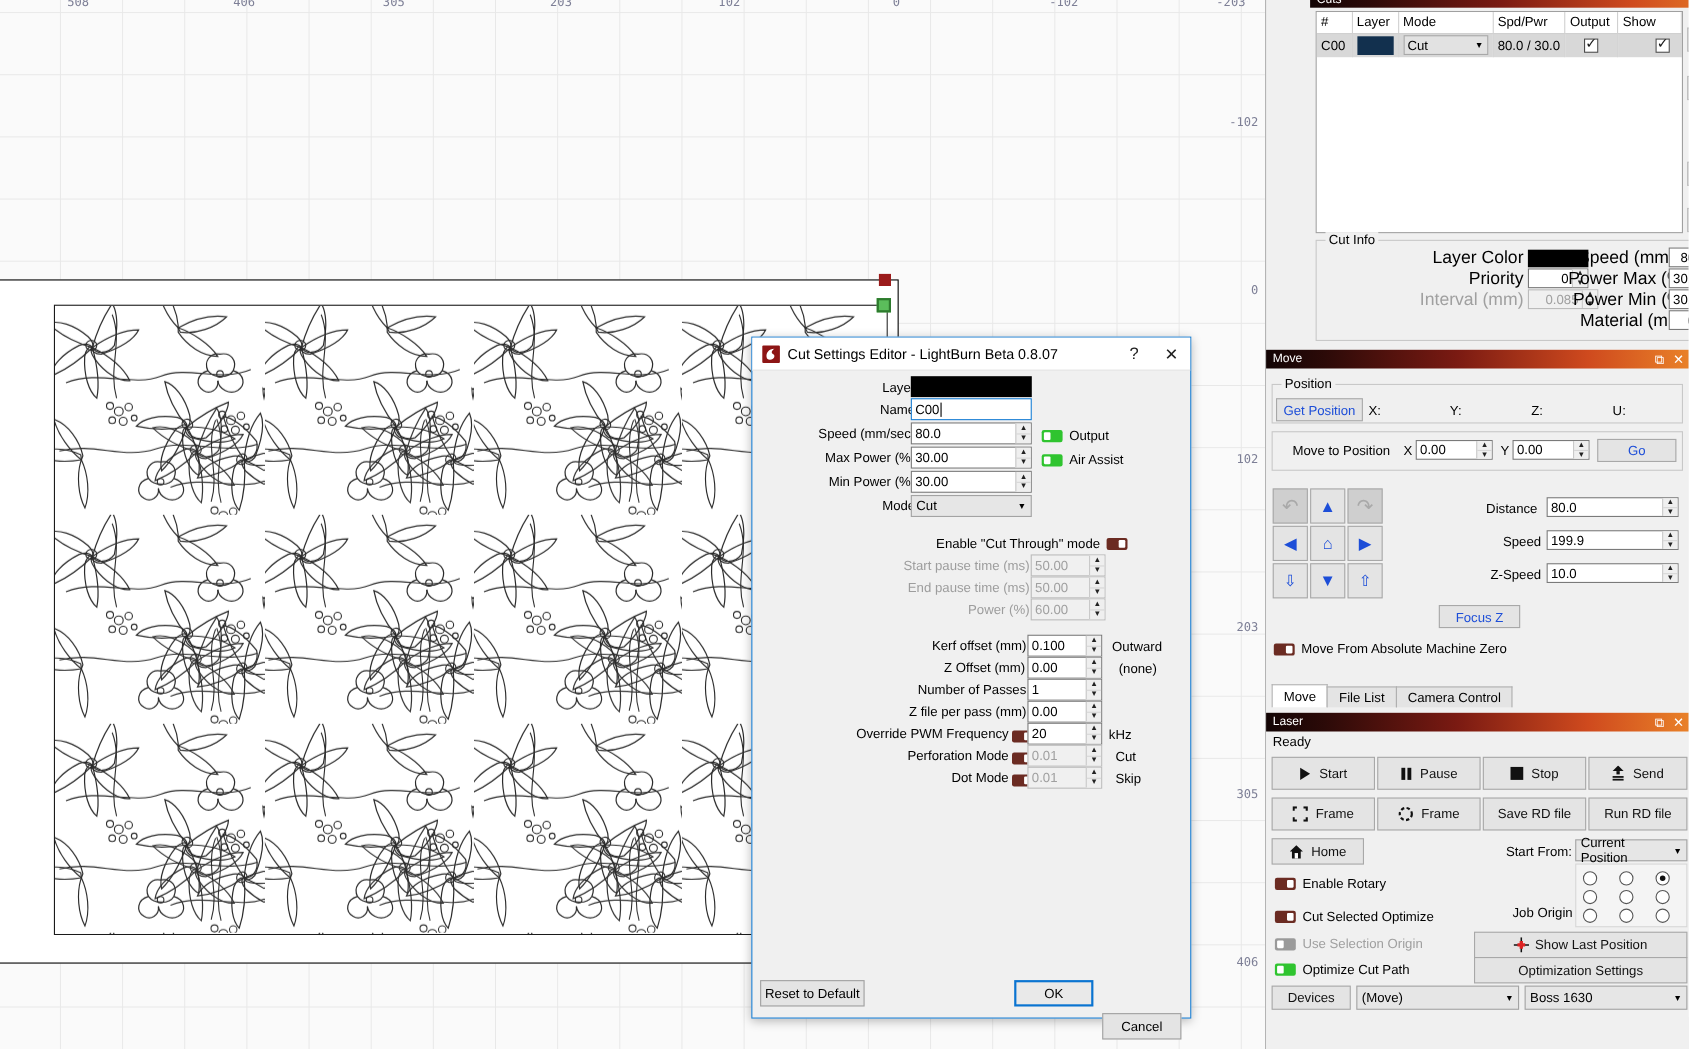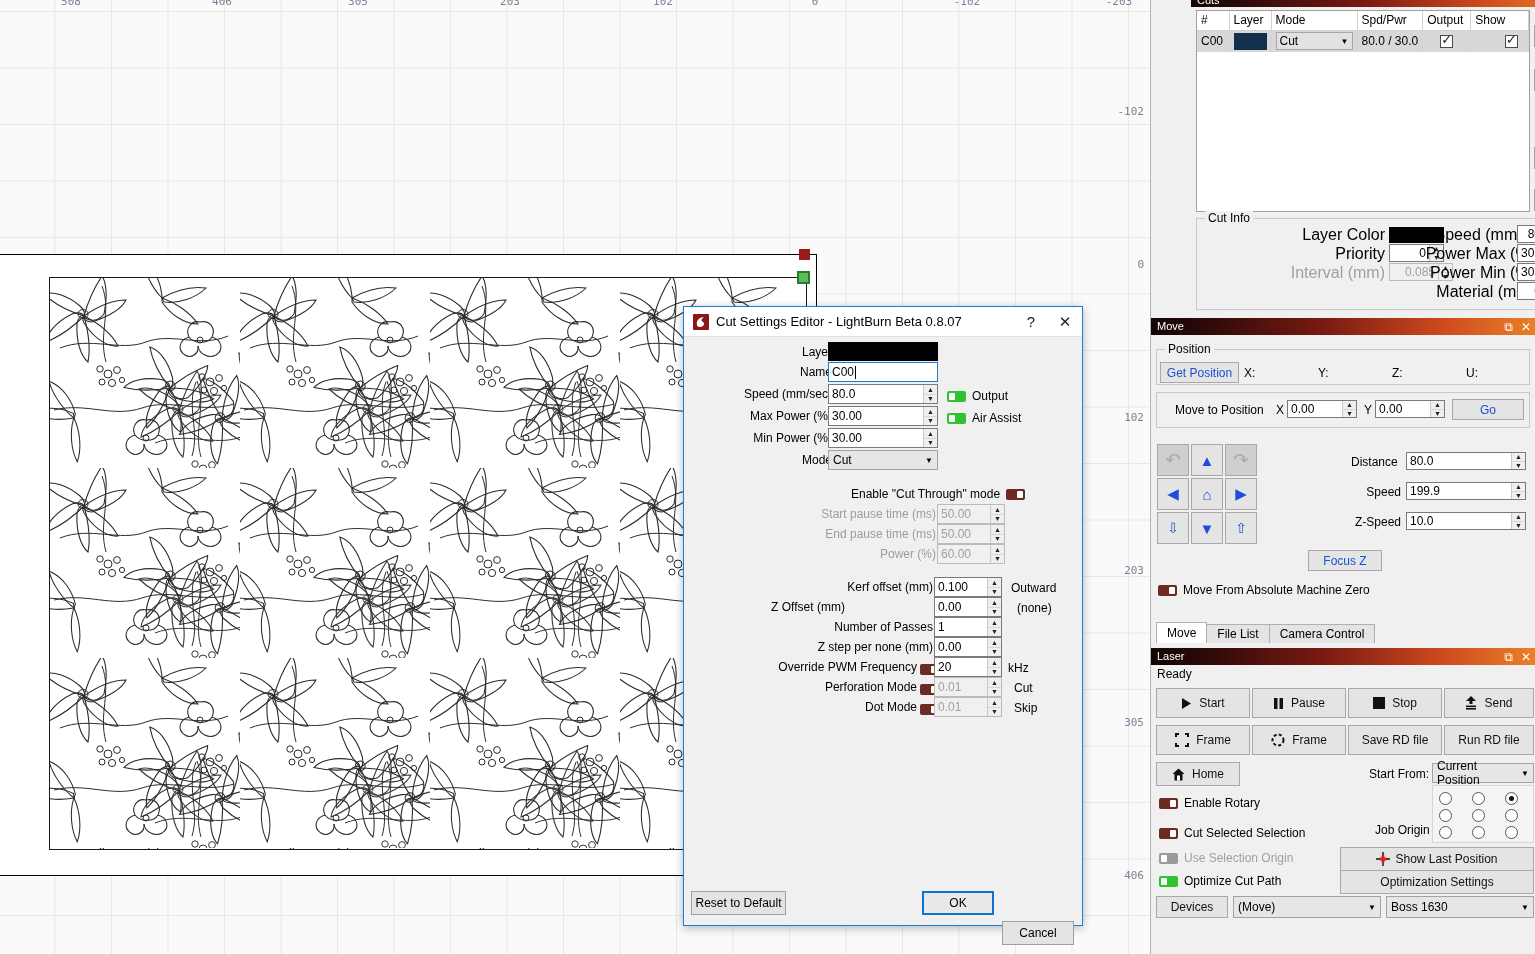--- a/index.html
+++ b/index.html
@@ -680,21 +680,21 @@
       <div class="tog-row" style="position:absolute;left:8px;top:148px;">
         <span class="toggle off">
             <span class="knob"></span>
           </span>
         <span>Enable Rotary</span>
       </div>
       <div class="tog-row" style="position:absolute;left:8px;top:178px;">
         <span class="toggle off">
             <span class="knob"></span>
           </span>
-        <span>Cut Selected Selection</span>
+        <span>Cut Selected Optimize</span>
       </div>
       <div class="tog-row dim" style="position:absolute;left:8px;top:203px;">
         <span class="toggle disabled">
             <span class="knob"></span>
           </span>
         <span>Use Selection Origin</span>
       </div>
       <div class="tog-row" style="position:absolute;left:8px;top:226px;">
         <span class="toggle on">
             <span class="knob"></span>
@@ -850,21 +850,21 @@
     </div>
     <span class="spin" style="position:absolute;left:250px;top:270px;width:68px;height:20px;">
       <input value="0.100" style="">
       <span class="btns">
           <i>▲</i>
           <i>▼</i>
         </span>
     </span>
     <span style="position:absolute;left:327px;top:274px;font-size:12px;">Outward</span>
 
-    <div class="dlg-row" style="left:0; top:293px; width:248px; justify-content:center;">
+    <div class="dlg-row" style="left:0; top:293px; width:248px; justify-content:flex-end;">
       <span class="dlg-lbl">Z Offset (mm)</span>
     </div>
     <span class="spin" style="position:absolute;left:250px;top:290px;width:68px;height:20px;">
       <input value="0.00" style="">
       <span class="btns">
           <i>▲</i>
           <i>▼</i>
         </span>
     </span>
     <span style="position:absolute;left:333px;top:294px;font-size:12px;">(none)</span>
@@ -874,21 +874,21 @@
     </div>
     <span class="spin" style="position:absolute;left:250px;top:310px;width:68px;height:20px;">
       <input value="1" style="">
       <span class="btns">
           <i>▲</i>
           <i>▼</i>
         </span>
     </span>
 
     <div class="dlg-row" style="left:0; top:333px; width:249px; justify-content:flex-end;">
-      <span class="dlg-lbl">Z step per none (mm)</span>
+      <span class="dlg-lbl">Z file per pass (mm)</span>
     </div>
     <span class="spin" style="position:absolute;left:250px;top:330px;width:68px;height:20px;">
       <input value="0.00" style="">
       <span class="btns">
           <i>▲</i>
           <i>▼</i>
         </span>
     </span>
 
     <div class="dlg-row" style="left:0; top:353px; width:233px; justify-content:flex-end;">

